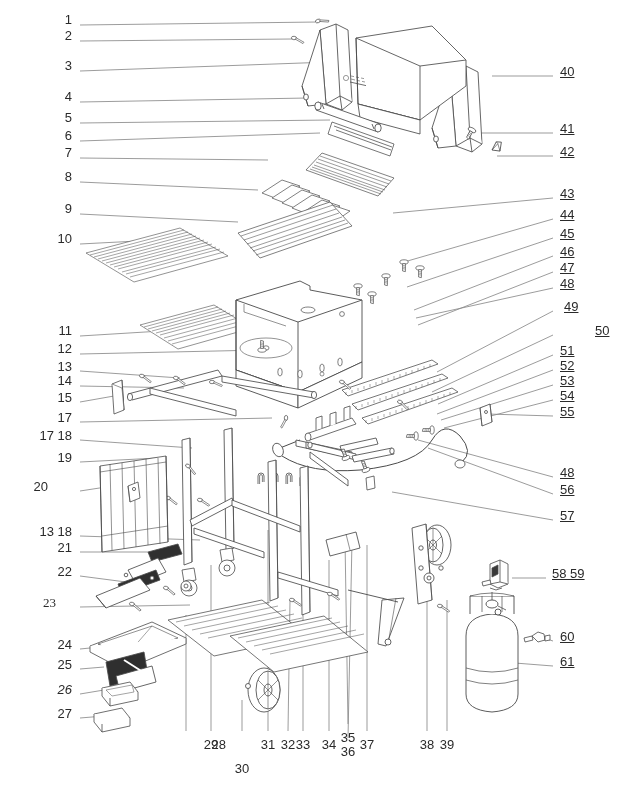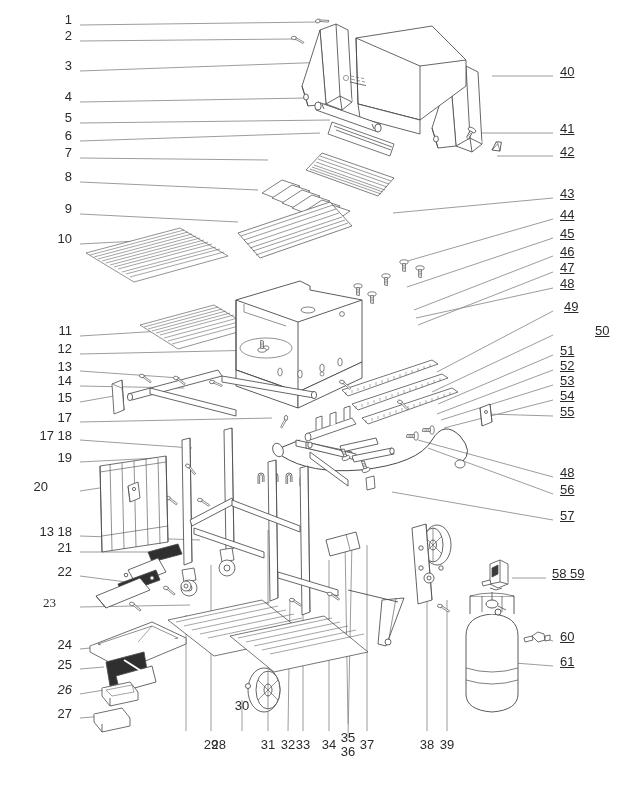--- a/index.html
+++ b/index.html
@@ -543,21 +543,21 @@
       <div class="num r" style="left: 560px; top: 389px;">54</div>
       <div class="num r" style="left: 560px; top: 405px;">55</div>
       <div class="num r" style="left: 560px; top: 466px;">48</div>
       <div class="num r" style="left: 560px; top: 483px;">56</div>
       <div class="num r" style="left: 560px; top: 509px;">57</div>
       <div class="num r" style="left: 552px; top: 567px;">58 59</div>
       <div class="num r" style="left: 560px; top: 630px;">60</div>
       <div class="num r" style="left: 560px; top: 655px;">61</div>
       <div class="num b" style="left: 146px; width: 80px; top: 738px; text-align: right;">28</div>
       <div class="num b" style="left: 171px; width: 80px; top: 738px;">29</div>
-      <div class="num b" style="left: 202px; width: 80px; top: 699px;">30</div>
+      <div class="num b" style="left: 202px; width: 80px; top: 762px;">30</div>
       <div class="num b" style="left: 228px; width: 80px; top: 738px;">31</div>
       <div class="num b" style="left: 248px; width: 80px; top: 738px;">32</div>
       <div class="num b" style="left: 263px; width: 80px; top: 738px;">33</div>
       <div class="num b" style="left: 289px; width: 80px; top: 738px;">34</div>
       <div class="num b" style="left: 308px; width: 80px; top: 731px;">35</div>
       <div class="num b" style="left: 308px; width: 80px; top: 745px;">36</div>
       <div class="num b" style="left: 327px; width: 80px; top: 738px;">37</div>
       <div class="num b" style="left: 387px; width: 80px; top: 738px;">38</div>
       <div class="num b" style="left: 407px; width: 80px; top: 738px;">39</div>
     </div>

